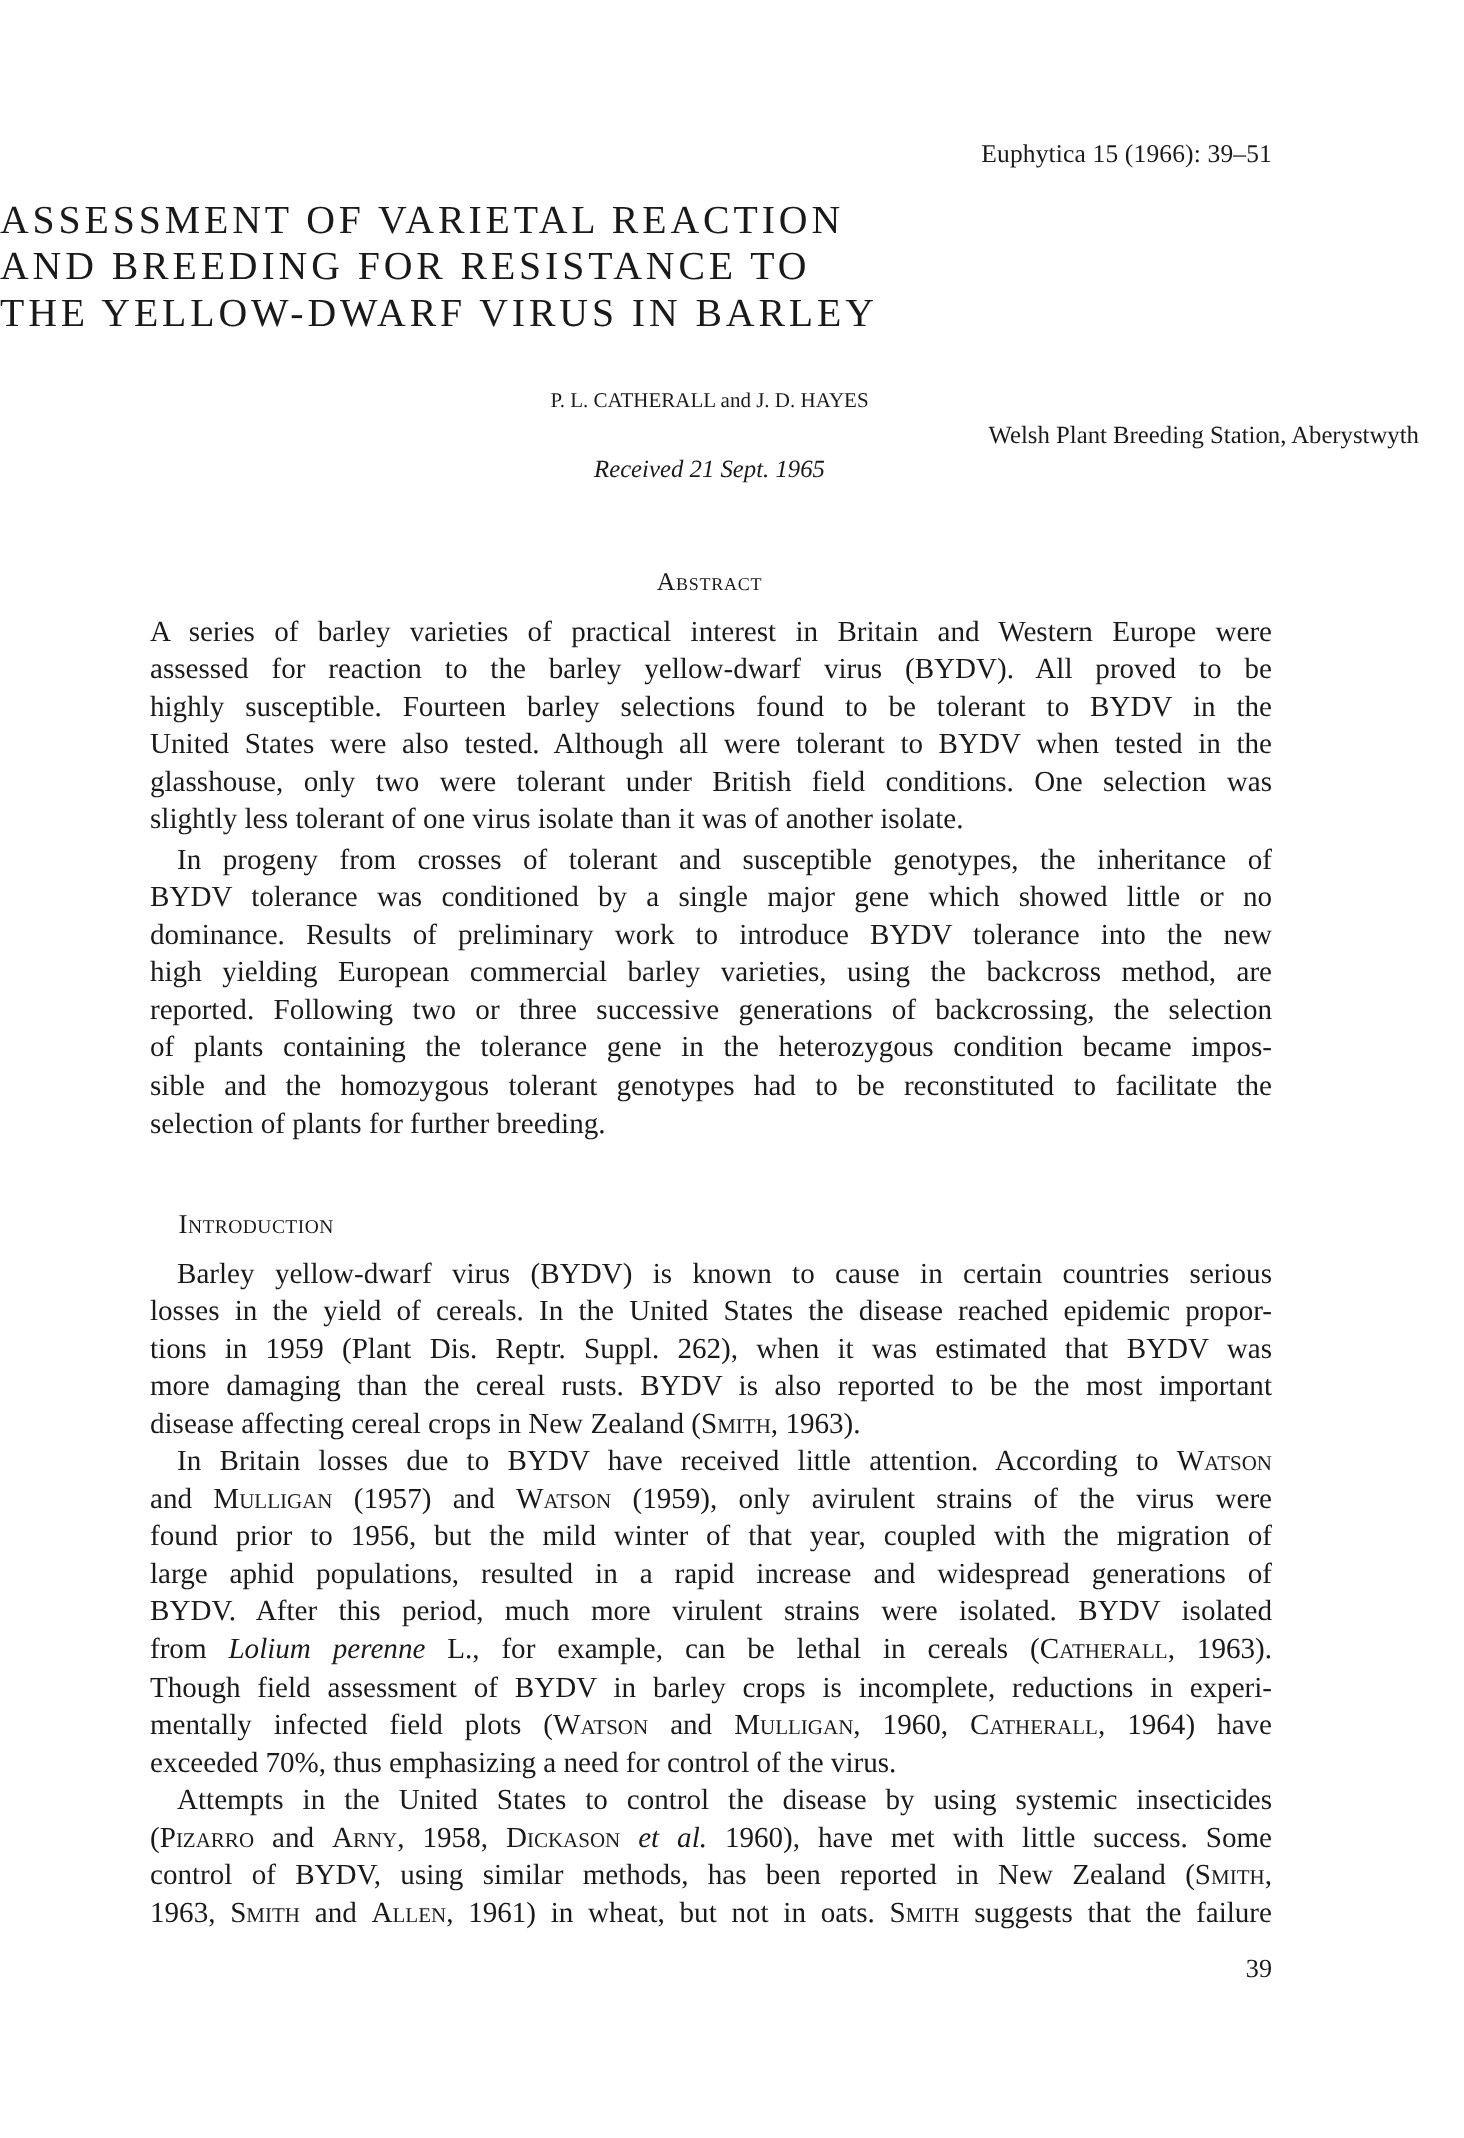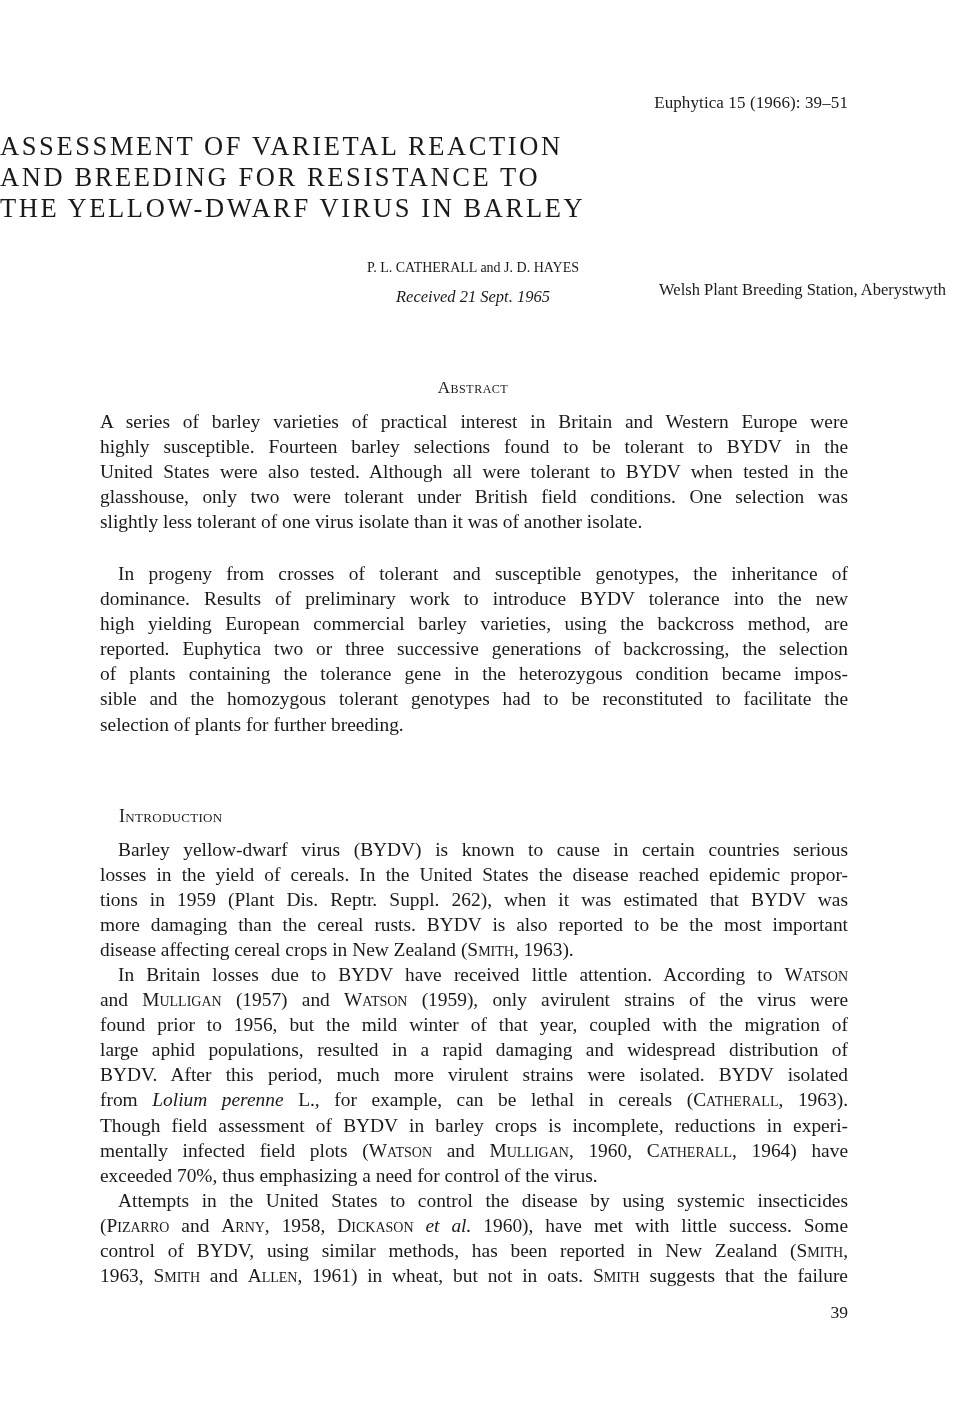--- a/index.html
+++ b/index.html
@@ -52,21 +52,21 @@
     position: absolute;
     left: 0; width: 946px;
     top: 272px;
     text-align: right;
     font-size: 16.5px;
     line-height: 20px;
   }
   .received {
     position: absolute;
     left: 0; width: 946px;
-    top: 287px;
+    top: 303px;
     text-align: center;
     font-size: 16.5px;
     font-style: italic;
     line-height: 20px;
   }
   .abstract-heading {
     position: absolute;
     left: 0; width: 946px;
     top: 378px;
     text-align: center;
@@ -128,51 +128,53 @@
   </h1>
 
   <div class="authors">P. L. CATHERALL and J. D. HAYES</div>
   <div class="affiliation" style="top:280px;">Welsh Plant Breeding Station, Aberystwyth</div>
   <div class="received">Received 21 Sept. 1965</div>
 
   <div class="abstract-heading">Abstract</div>
 
   <div class="text-block para-abstract-1">
     <span class="line">A series of barley varieties of practical interest in Britain and Western Europe were</span>
+    <span class="line">assessed for reaction to the barley yellow-dwarf virus (BYDV). All proved to be</span>
     <span class="line">highly susceptible. Fourteen barley selections found to be tolerant to BYDV in the</span>
     <span class="line">United States were also tested. Although all were tolerant to BYDV when tested in the</span>
     <span class="line">glasshouse, only two were tolerant under British field conditions. One selection was</span>
     <span class="line last">slightly less tolerant of one virus isolate than it was of another isolate.</span>
   </div>
 
   <div class="text-block para-abstract-2">
     <span class="line indent">In progeny from crosses of tolerant and susceptible genotypes, the inheritance of</span>
+    <span class="line">BYDV tolerance was conditioned by a single major gene which showed little or no</span>
     <span class="line">dominance. Results of preliminary work to introduce BYDV tolerance into the new</span>
     <span class="line">high yielding European commercial barley varieties, using the backcross method, are</span>
-    <span class="line">reported. Euphytica two or three successive generations of backcrossing, the selection</span>
+    <span class="line">reported. Following two or three successive generations of backcrossing, the selection</span>
     <span class="line">of plants containing the tolerance gene in the heterozygous condition became impos-</span>
     <span class="line">sible and the homozygous tolerant genotypes had to be reconstituted to facilitate the</span>
     <span class="line last">selection of plants for further breeding.</span>
   </div>
 
   <div class="section-heading">Introduction</div>
 
   <div class="text-block para-intro-1">
     <span class="line indent">Barley yellow-dwarf virus (BYDV) is known to cause in certain countries serious</span>
     <span class="line">losses in the yield of cereals. In the United States the disease reached epidemic propor-</span>
     <span class="line">tions in 1959 (Plant Dis. Reptr. Suppl. 262), when it was estimated that BYDV was</span>
     <span class="line">more damaging than the cereal rusts. BYDV is also reported to be the most important</span>
     <span class="line last"><span>disease affecting cereal crops in New Zealand (</span><span class="sc">Smith</span><span>, 1963).</span></span>
   </div>
 
   <div class="text-block para-intro-2">
     <span class="line indent"><span>In Britain losses due to BYDV have received little attention. According to </span><span class="sc">Watson</span></span>
     <span class="line"><span>and </span><span class="sc">Mulligan</span><span> (1957) and </span><span class="sc">Watson</span><span> (1959), only avirulent strains of the virus were</span></span>
     <span class="line">found prior to 1956, but the mild winter of that year, coupled with the migration of</span>
-    <span class="line">large aphid populations, resulted in a rapid damaging and widespread distribution of</span>
+    <span class="line">large aphid populations, resulted in a rapid increase and widespread generations of</span>
     <span class="line">BYDV. After this period, much more virulent strains were isolated. BYDV isolated</span>
     <span class="line"><span>from </span><span class="it">Lolium perenne</span><span> L., for example, can be lethal in cereals (</span><span class="sc">Catherall</span><span>, 1963).</span></span>
     <span class="line">Though field assessment of BYDV in barley crops is incomplete, reductions in experi-</span>
     <span class="line"><span>mentally infected field plots (</span><span class="sc">Watson</span><span> and </span><span class="sc">Mulligan</span><span>, 1960, </span><span class="sc">Catherall</span><span>, 1964) have</span></span>
     <span class="line last">exceeded 70%, thus emphasizing a need for control of the virus.</span>
   </div>
 
   <div class="text-block para-intro-3">
     <span class="line indent">Attempts in the United States to control the disease by using systemic insecticides</span>
     <span class="line"><span>(</span><span class="sc">Pizarro</span><span> and </span><span class="sc">Arny</span><span>, 1958, </span><span class="sc">Dickason</span><span class="it"> et al.</span><span> 1960), have met with little success. Some</span></span>

